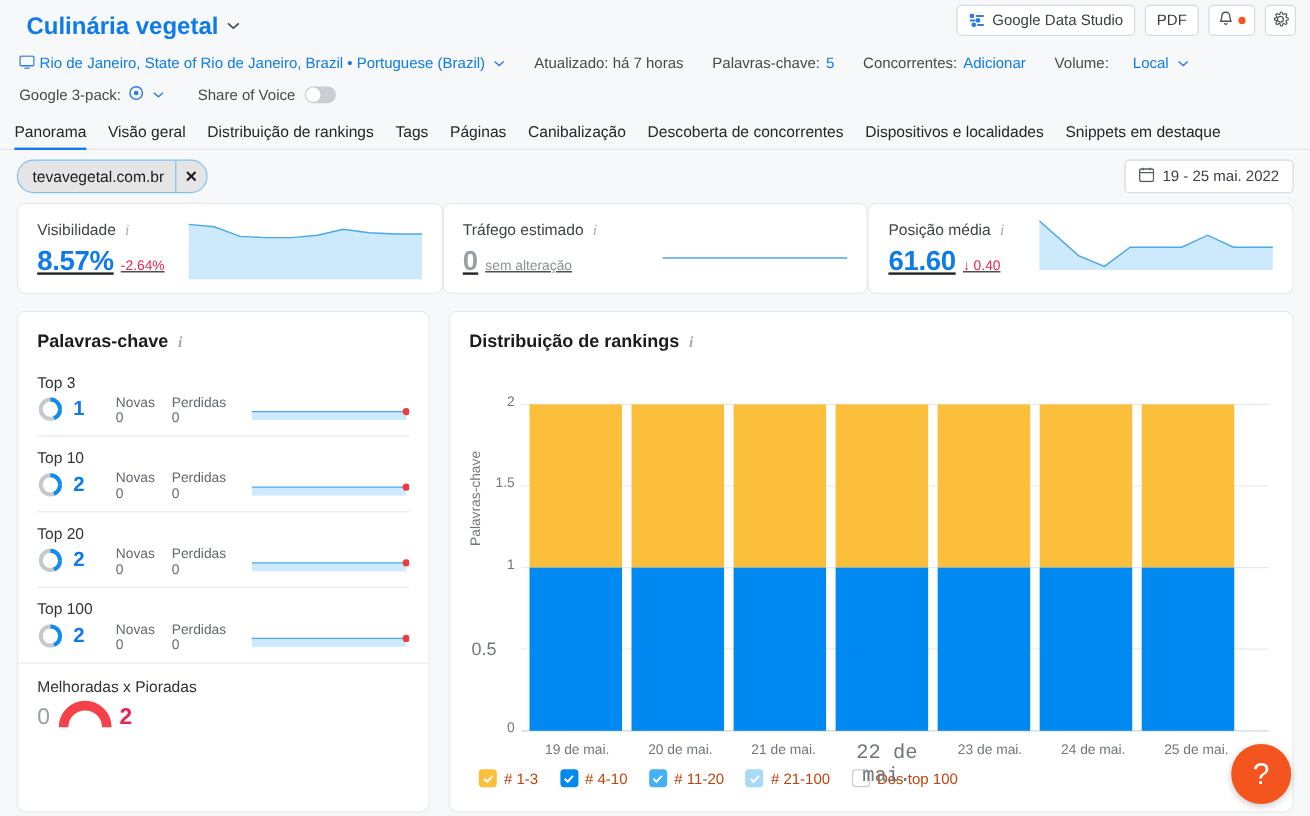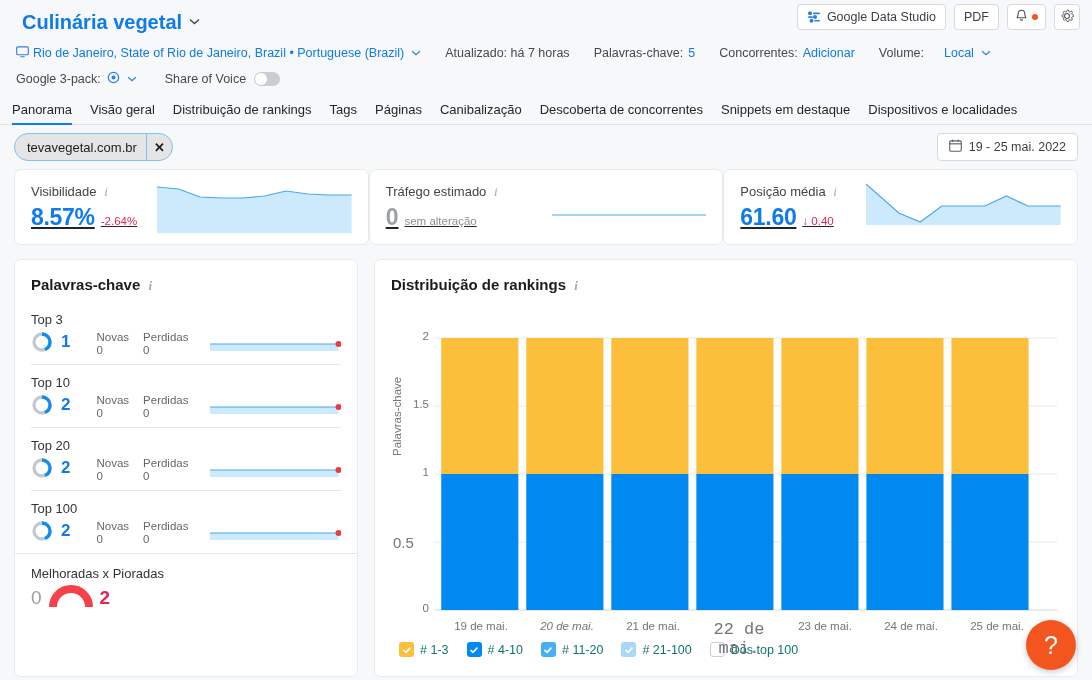--- a/index.html
+++ b/index.html
@@ -132,21 +132,21 @@
   .mp-num-r { font-size: 19px; color: #e5254f; font-weight: bold; }
 
   
   .chart-area { position: relative; margin: 22px 0 0 0; height: 300px; }
   .y-axis-title {
     position: absolute; left: 16px; top: 140px;
     transform: rotate(-90deg); transform-origin: left top;
     font-size: 11.5px; color: #70767c; white-space: nowrap;
   }
   .legend { display:flex; gap: 18px; align-items:center; padding-left: 24px; margin-top: 12px;}
-  .legend-item { display:flex; align-items:center; gap: 6px; cursor:pointer; font-size: 12.5px; color:#0f766e;}
+  .legend-item { display:flex; align-items:center; gap: 6px; cursor:pointer; font-size: 12.5px; color:#c2410c;}
   .cb { width: 15px; height: 15px; border-radius: 3px; display:flex; align-items:center; justify-content:center;}
   .cb-off { border: 1px solid #c9ced3; background:#fff;}
   .cb svg { width: 10px; height: 10px; }
 
   
   .help-fab {
     position: absolute; right: 16px; bottom: 10px;
     width: 50px; height: 50px; border-radius: 50%;
     background: #f4551e; color: #fff; font-size: 25px;
     display:flex; align-items:center; justify-content:center; cursor:pointer;
@@ -251,22 +251,22 @@
   </div>
 
   <div class="tabs">
     <div class="tab active">Panorama</div>
     <div class="tab">Visão geral</div>
     <div class="tab">Distribuição de rankings</div>
     <div class="tab">Tags</div>
     <div class="tab">Páginas</div>
     <div class="tab">Canibalização</div>
     <div class="tab">Descoberta de concorrentes</div>
+    <div class="tab">Dispositivos e localidades</div>
     <div class="tab">Snippets em destaque</div>
-    <div class="tab">Dispositivos e localidades</div>
   </div>
 
   <div class="filter-row">
     <div class="domain-chip">
       <span class="domain-chip-label">tevavegetal.com.br</span>
       <span class="domain-chip-x">✕</span>
     </div>
     <div class="date-pill">
       <span>
         <svg width="13" height="13" viewBox="0 0 14 14">
@@ -514,21 +514,21 @@
           </g>
         </svg>
 
         <div style="position:absolute;left:28px;top:14px;font-size:11.5px;color:#70767c;width:26px;text-align:right;">2</div>
         <div style="position:absolute;left:18px;top:82px;font-size:11.5px;color:#70767c;width:36px;text-align:right;">1.5</div>
         <div style="position:absolute;left:28px;top:150px;font-size:11.5px;color:#70767c;width:26px;text-align:right;">1</div>
         <div style="position:absolute;left:18px;top:218px;font-size:15px;color:#70767c;width:36px;">0.5</div>
         <div style="position:absolute;left:28px;top:286px;font-size:11.5px;color:#70767c;width:26px;text-align:right;">0</div>
 
         <div style="position:absolute;left:67px;top:304px;width:78px;text-align:center;font-size:11.5px;color:#70767c;">19 de mai.</div>
-        <div style="position:absolute;left:153px;top:304px;width:78px;text-align:center;font-size:11.5px;color:#70767c;font-style:italic;">20 de mai.</div>
+        <div style="position:absolute;left:153px;top:304px;width:78px;text-align:center;font-size:11.5px;color:#70767c;">20 de mai.</div>
         <div style="position:absolute;left:239px;top:304px;width:78px;text-align:center;font-size:11.5px;color:#70767c;">21 de mai.</div>
         <div style="position:absolute;left:325px;top:304px;width:78px;text-align:center;font-size:17px;color:#70767c;font-family:Liberation Mono, monospace;">22 de mai.</div>
         <div style="position:absolute;left:411px;top:304px;width:78px;text-align:center;font-size:11.5px;color:#70767c;">23 de mai.</div>
         <div style="position:absolute;left:497px;top:304px;width:78px;text-align:center;font-size:11.5px;color:#70767c;">24 de mai.</div>
         <div style="position:absolute;left:583px;top:304px;width:78px;text-align:center;font-size:11.5px;color:#70767c;">25 de mai.</div>
       </div>
 
       <div class="legend" style="margin-top:26px;">
         <div class="legend-item">
           <span class="cb" style="background:#fbbf3c;">

